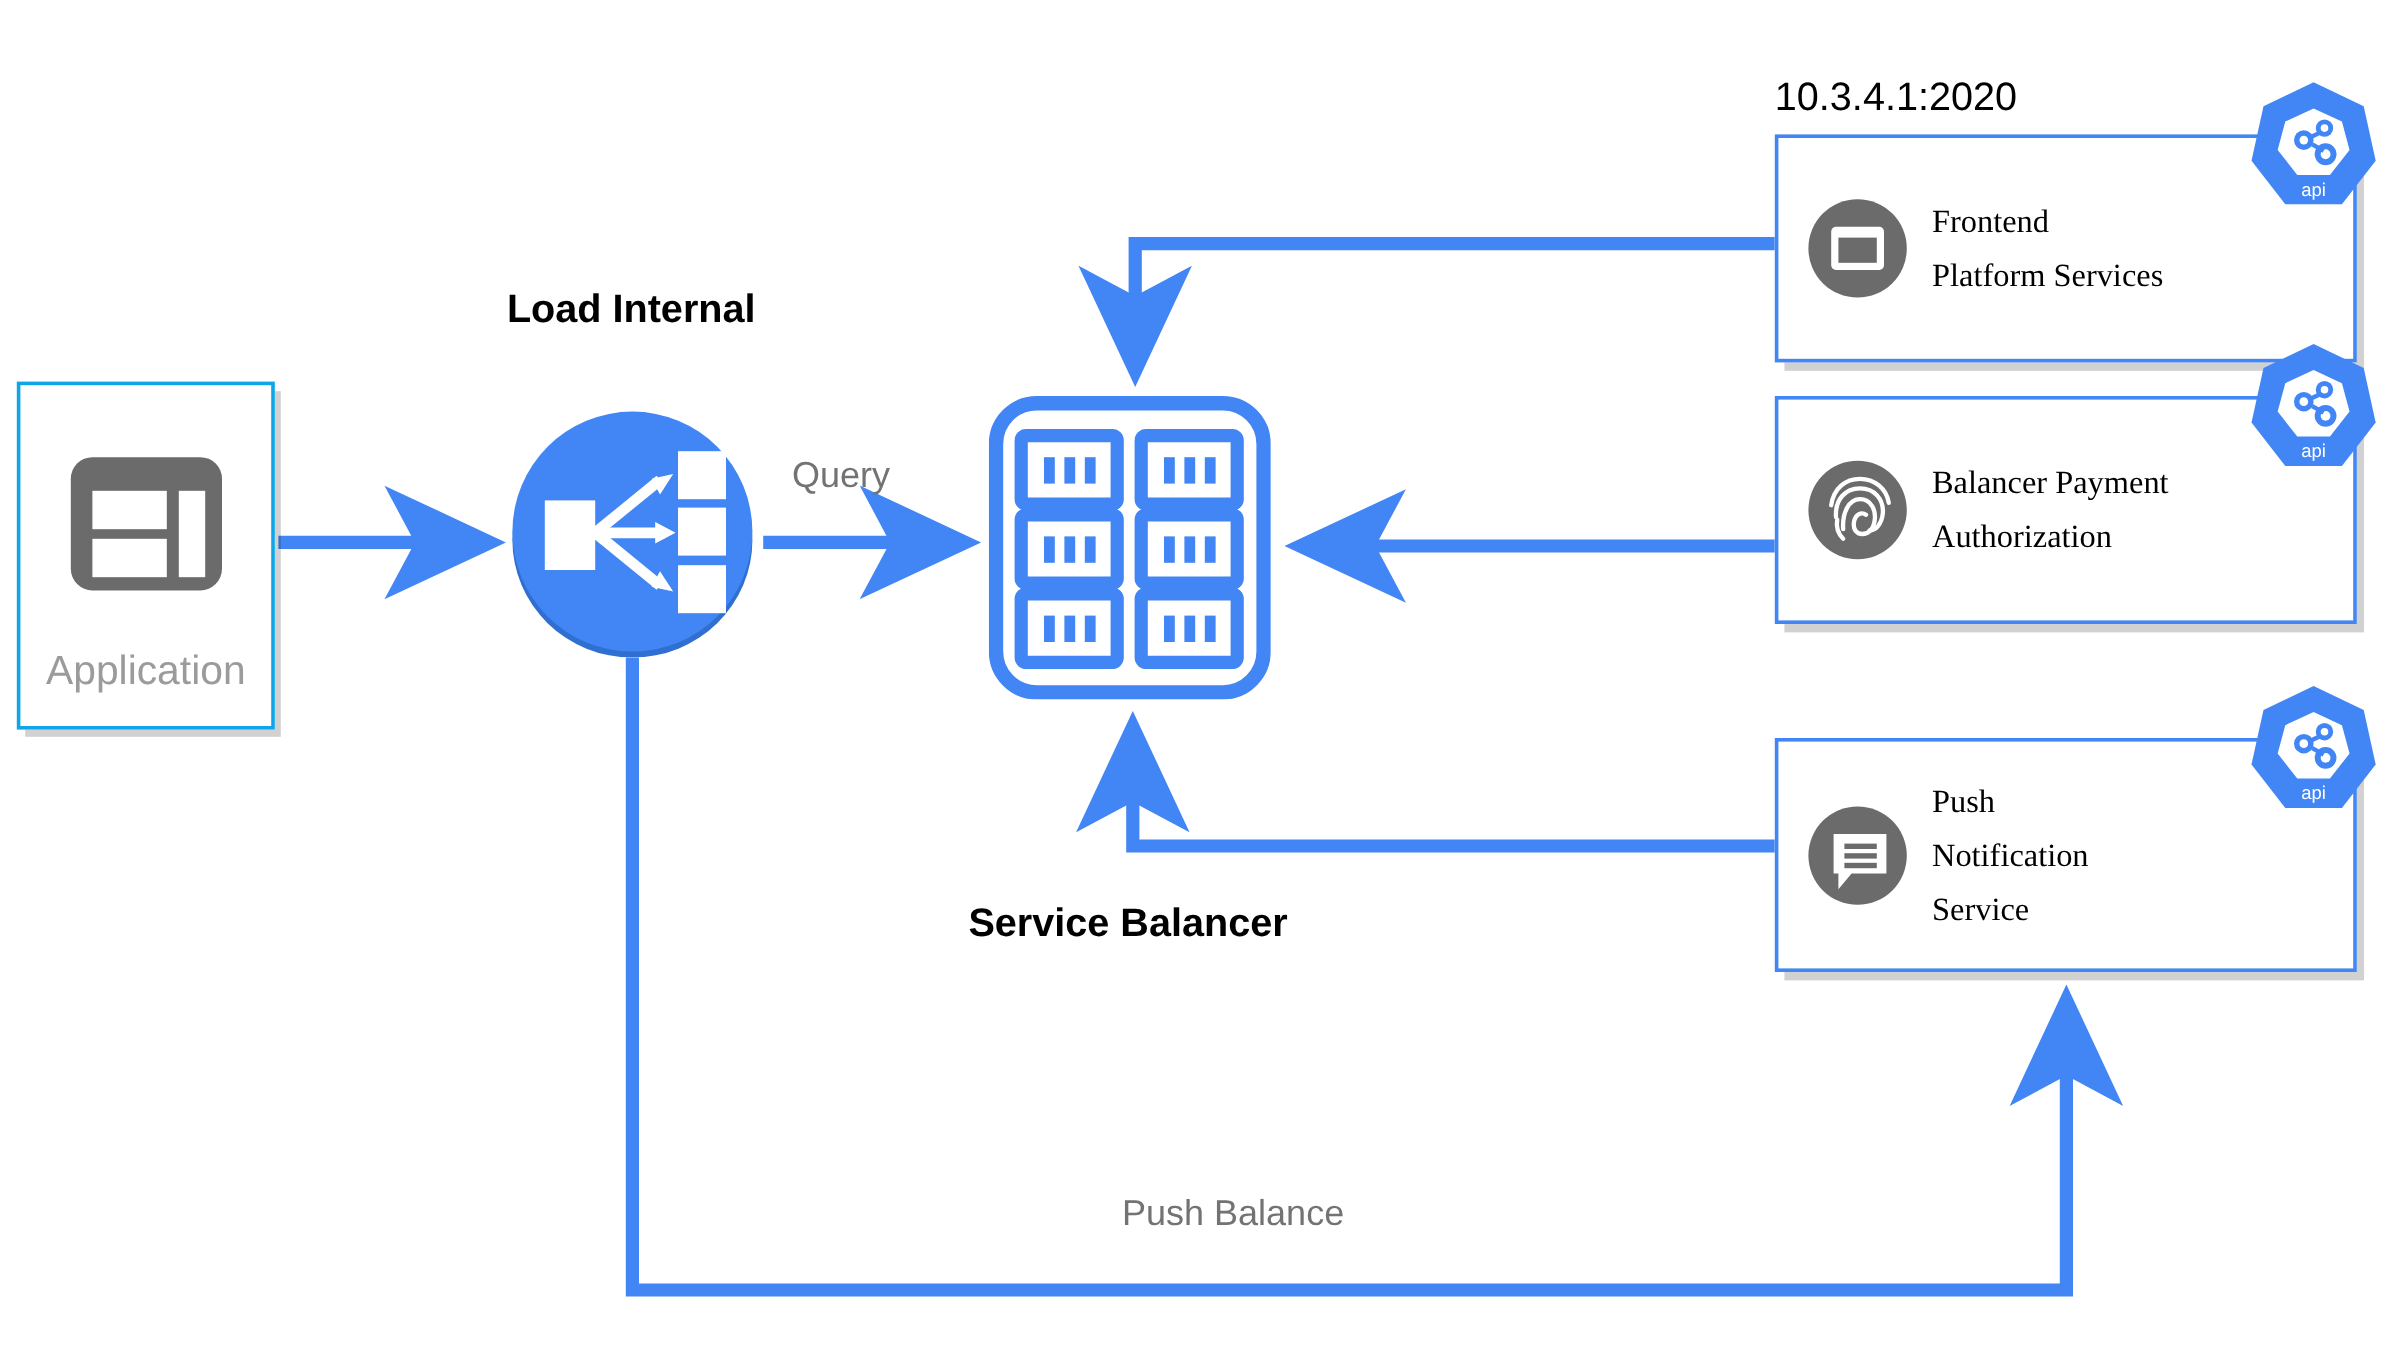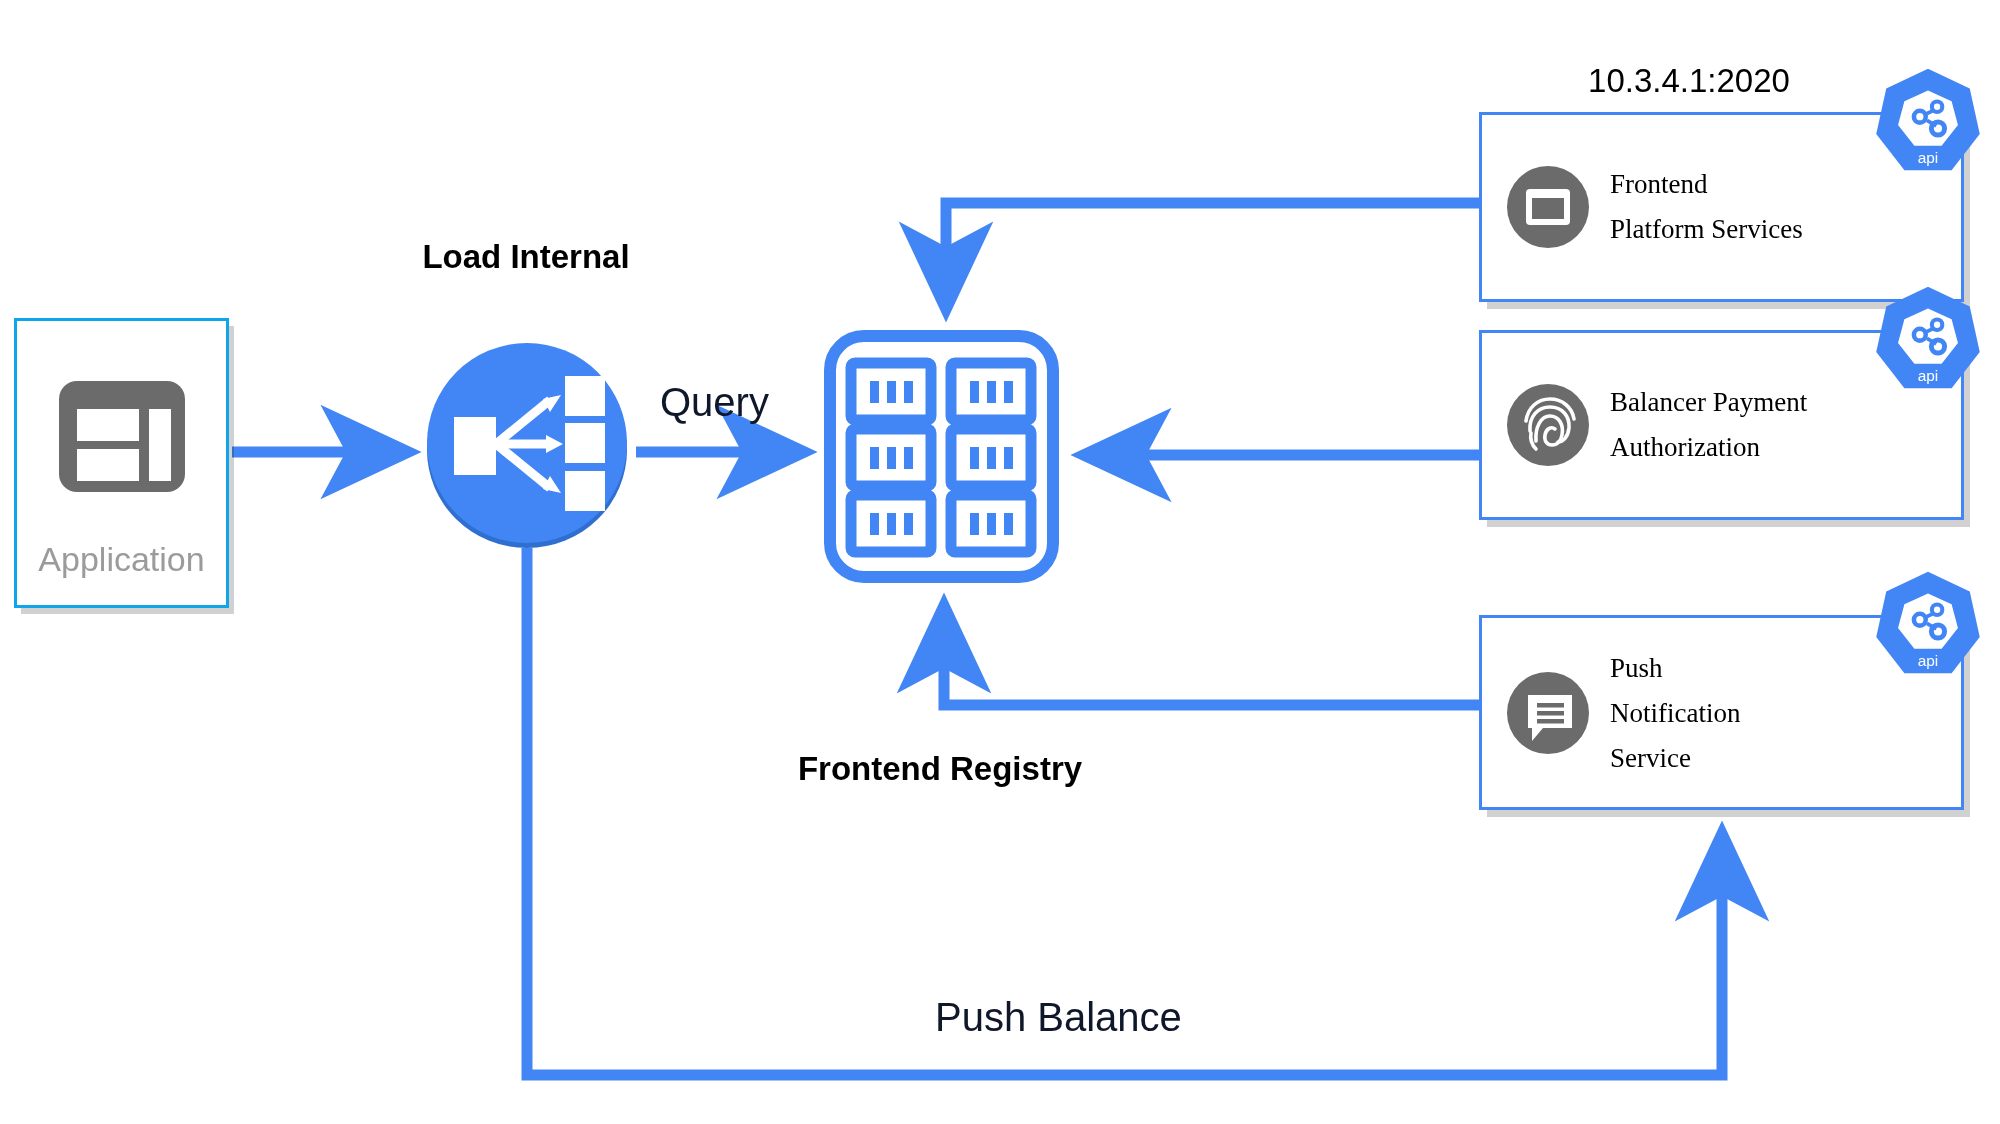--- a/index.html
+++ b/index.html
@@ -88,42 +88,41 @@
     width: 480px;
     text-align: center;
     font-size: 33px;
     font-weight: bold;
     color: #000000;
   }
 
   
   .edge-label {
     position: absolute;
-    font-size: 40px;
-    color: #0f172a;
+    font-size: 30px;
+    color: #737373;
     font-family: "Liberation Sans", sans-serif;
     white-space: nowrap;
     text-align: center;
   }
   #query-label { left: 660px; top: 380px; }
   #loadbalance-label { left: 935px; top: 995px; }
 
   
   .svc-card {
     position: absolute;
     background: #ffffff;
     border: 3px solid #4285F4;
     box-shadow: 7px 8px 0 -1px rgba(0,0,0,0.18);
     box-sizing: border-box;
   }
   .svc-addr {
     position: absolute;
     font-size: 33px;
     color: #000000;
-    text-align: center;
     white-space: nowrap;
     font-family: "Liberation Sans", sans-serif;
   }
   .svc-icon {
     position: absolute;
     left: 24px;
     top: 50%;
     transform: translateY(-50%);
     width: 84px;
     height: 84px;
@@ -254,21 +253,21 @@
         <rect x="46" y="183" width="9" height="22"></rect>
           <rect x="63" y="183" width="9" height="22"></rect>
           <rect x="80" y="183" width="9" height="22"></rect>
         <rect x="146" y="183" width="9" height="22"></rect>
           <rect x="163" y="183" width="9" height="22"></rect>
           <rect x="180" y="183" width="9" height="22"></rect>
       </g>
     </svg>
   </div>
 
-  <div class="node" id="registry-label">Frontend Registry</div>
+  <div class="node" id="registry-label">Service Balancer</div>
 
   <div class="edge-label" id="query-label">Query</div>
   <div class="edge-label" id="loadbalance-label">Push Balance</div>
 
   <div class="svc-addr" id="addr-0">10.3.4.1:2020</div>
   <div class="svc-card" id="card-0">
     <svg class="svc-icon" viewBox="0 0 84 84">
       <circle cx="42" cy="42" r="41" fill="#6b6b6b"></circle>
       <rect x="20" y="24" width="44" height="36" rx="4" fill="#ffffff"></rect>
       <rect x="26" y="33" width="32" height="21" fill="#6b6b6b"></rect>

